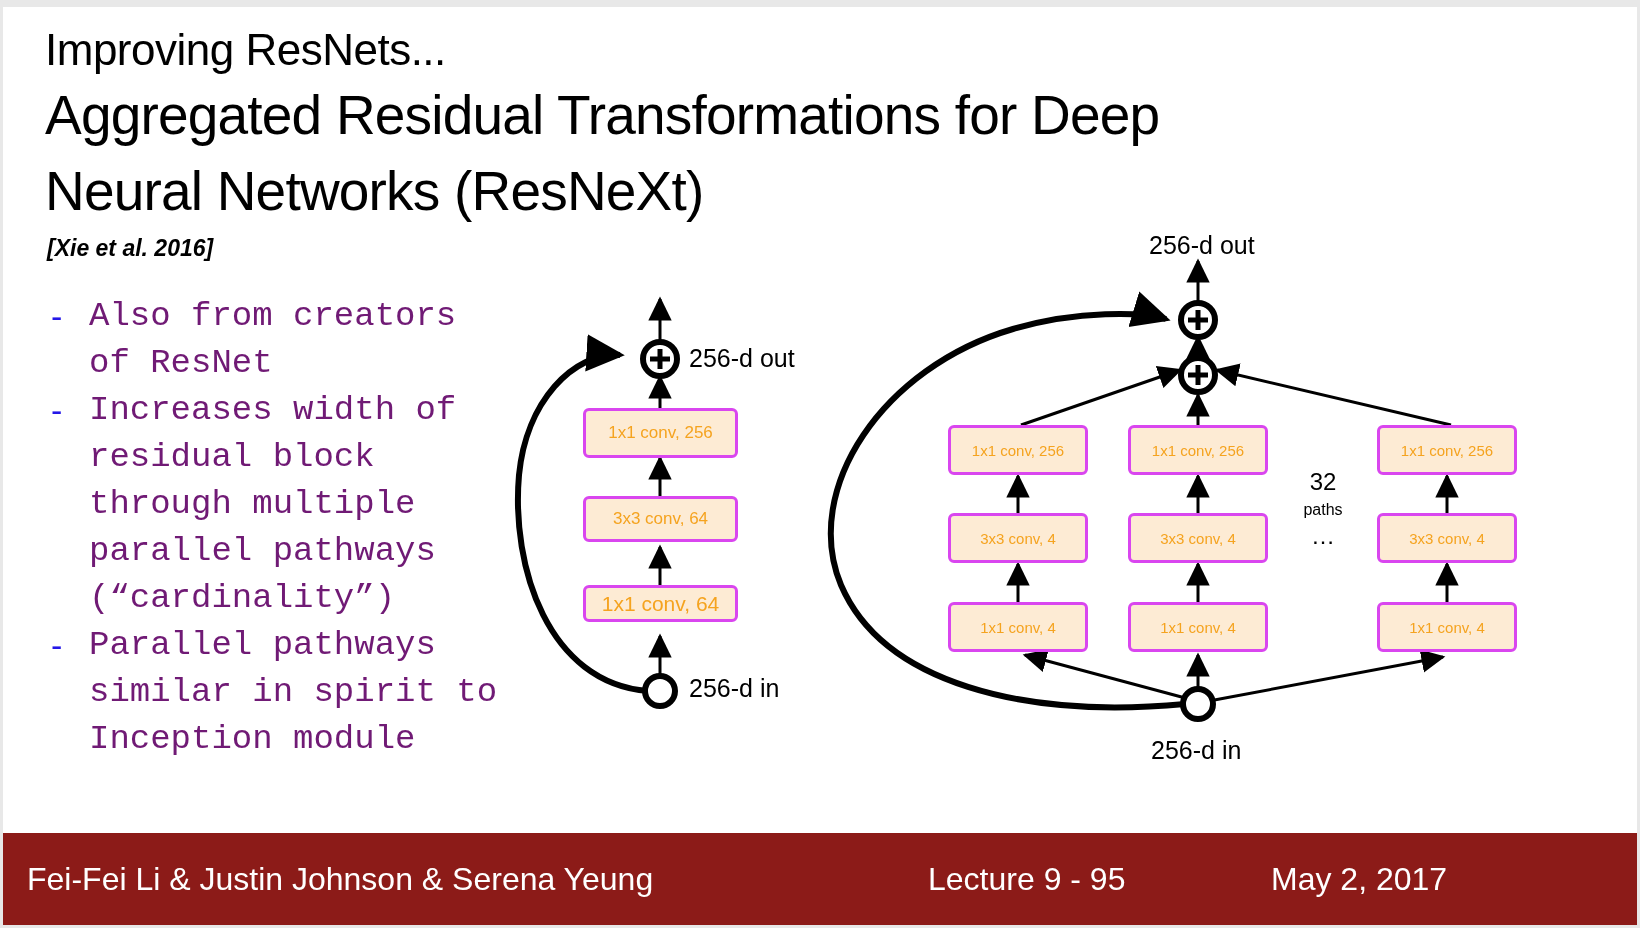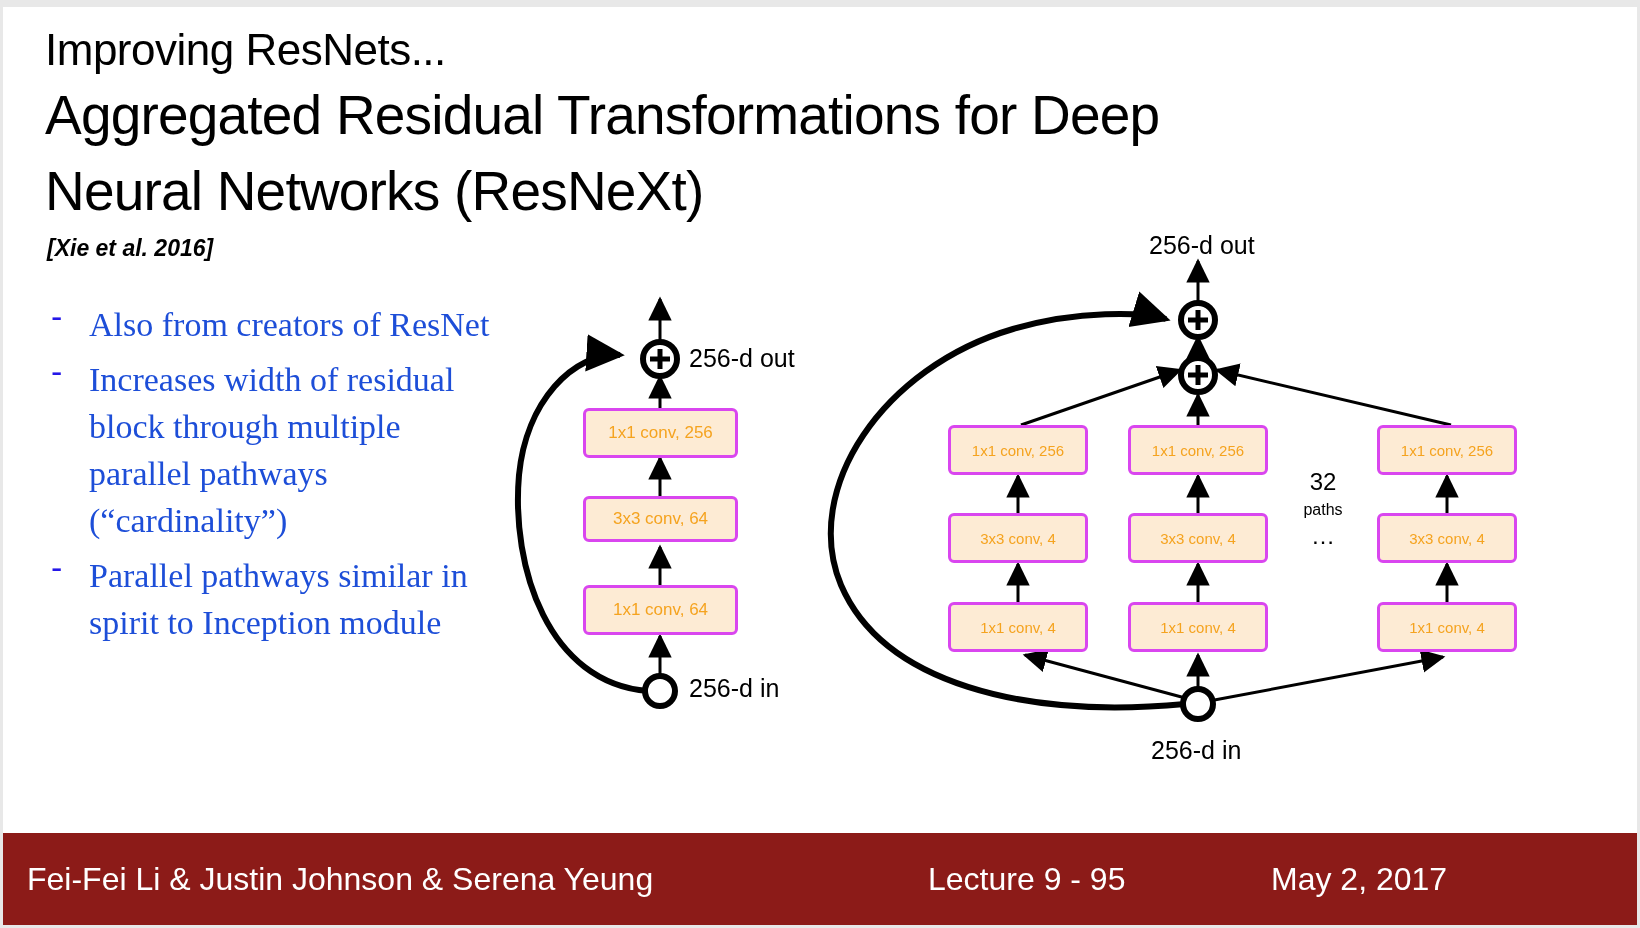--- a/index.html
+++ b/index.html
@@ -72,25 +72,24 @@
   }
   .bullet-dash {
     width: 38px;
     flex: 0 0 38px;
     color: #2417e8;
     font-size: 34px;
     line-height: 47px;
     font-family: "Liberation Sans", sans-serif;
   }
   .bullet-text {
-    color: #1d4ed8;
+    color: #701a75;
     font-size: 34px;
     line-height: 47px;
-    font-family: Liberation Serif, serif;
-    margin-top: 8px;
+    font-family: Liberation Mono, monospace;
   }
 
   
   .conv-box {
     position: absolute;
     background: #fdebd4;
     border: 3px solid #d946ef;
     box-sizing: border-box;
     color: #f5a31f;
     display: flex;
@@ -193,21 +192,21 @@
 
       <circle cx="657" cy="352" r="17" fill="#fff" stroke="#000" stroke-width="6"></circle>
       <line x1="647" y1="352" x2="667" y2="352" stroke="#000" stroke-width="5"></line>
       <line x1="657" y1="342" x2="657" y2="362" stroke="#000" stroke-width="5"></line>
 
       <circle cx="657" cy="684" r="15" fill="#fff" stroke="#000" stroke-width="6"></circle>
     </svg>
 
     <div class="conv-box" style="left:580px; top:401px; width:155px; height:50px; font-size:17px;">1x1 conv, 256</div>
     <div class="conv-box" style="left:580px; top:489px; width:155px; height:46px; font-size:17px;">3x3 conv, 64</div>
-    <div class="conv-box" style="left:580px; top:578px; width:155px; height:50px; font-size:17px;">1x1 conv, 64</div>
+    <div class="conv-box" style="left:580px; top:578px; width:155px; height:37px; font-size:21px;">1x1 conv, 64</div>
 
     <div class="label-text" style="left:686px; top:337px; font-size:25px;">256-d out</div>
     <div class="label-text" style="left:686px; top:667px; font-size:25px;">256-d in</div>
   </div>
 
   <div>
 
     <svg class="wires" width="1634" height="918">
 
       <line x1="1195" y1="296" x2="1195" y2="254" stroke="#000" stroke-width="3" marker-end="url(#ah)"></line>

